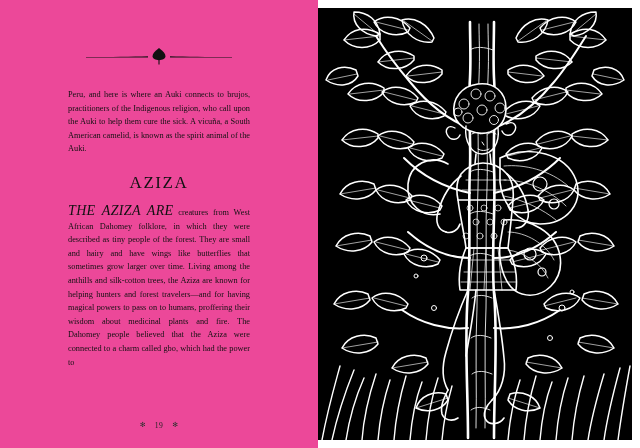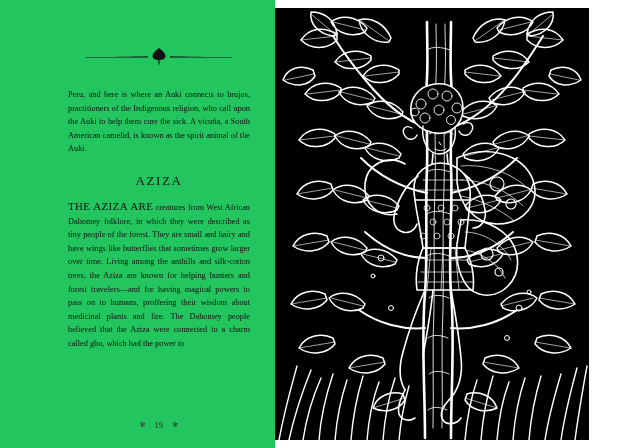--- a/index.html
+++ b/index.html
@@ -16,24 +16,24 @@
   .spread {
     position: relative;
     width: 640px;
     height: 448px;
     display: flex;
     background: #ffffff;
   }
   
   .page-left {
     position: relative;
-    width: 275px;
+    width: 318px;
     height: 448px;
     box-sizing: border-box;
-    background: #22c55e;
+    background: #ec4899;
   }
   .ornament-top {
     position: absolute;
     top: 44px;
     left: 0;
     width: 318px;
     height: 24px;
     display: flex;
     align-items: center;
     justify-content: center;
@@ -50,29 +50,30 @@
     margin: 0;
     font-size: 8.3px;
     line-height: 13.6px;
     text-align: justify;
     color: #111111;
     font-family: "Liberation Serif", serif;
   }
   .section-title {
     margin: 17px 0 11px 0;
     text-align: center;
-    font-size: 13px;
+    font-size: 17px;
     letter-spacing: 1.6px;
     font-family: "Liberation Serif", serif;
     color: #111111;
     font-weight: normal;
   }
   .smallcaps-lead {
-    font-size: 11px;
+    font-size: 14px;
     letter-spacing: 0.35px;
+    font-style: italic;
   }
   .folio {
     position: absolute;
     bottom: 18px;
     left: 0;
     width: 318px;
     display: flex;
     align-items: center;
     justify-content: center;
     gap: 9px;

